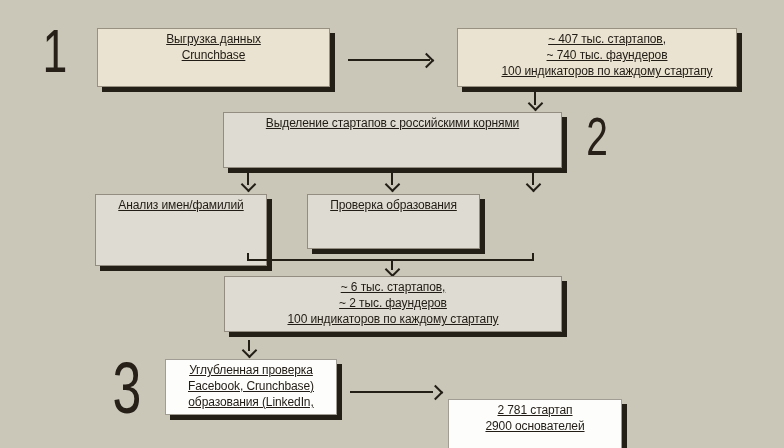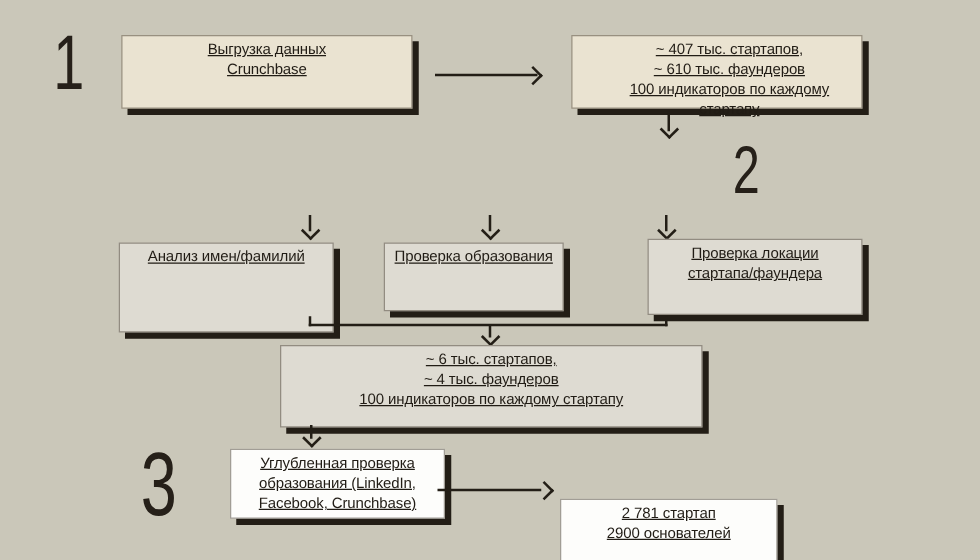--- a/index.html
+++ b/index.html
@@ -31,27 +31,27 @@
   .n3{left:102px;top:351px;width:50px;font-size:72px;}
   .hline,.vline{position:absolute;background:#231e16;}
   .hline{height:2px;}
   .vline{width:2px;}
   .chev{position:absolute;width:9px;height:9px;border:0 solid #231e16;}
   .chev.right{border-top-width:2px;border-right-width:2px;transform:rotate(45deg);}
   .chev.down{border-right-width:2px;border-bottom-width:2px;transform:rotate(45deg);}
 
   
   #box1{left:97px;top:28px;width:233px;height:59px;}
-  #box2{left:457px;top:28px;width:233px;height:59px;padding-left:24px;}
+  #box2{left:457px;top:28px;width:280px;height:59px;padding-left:24px;}
   #box3{left:223px;top:112px;width:339px;height:56px;}
   #box4a{left:95px;top:194px;width:172px;height:72px;}
-  #box4b{left:307px;top:194px;width:144px;height:55px;}
+  #box4b{left:307px;top:194px;width:173px;height:55px;}
   #box4c{left:518px;top:191px;width:172px;height:61px;}
-  #box5{left:224px;top:276px;width:338px;height:66px;}
-  #box6{left:165px;top:359px;width:172px;height:56px;margin-left:19px;}
+  #box5{left:224px;top:276px;width:338px;height:56px;}
+  #box6{left:165px;top:359px;width:172px;height:56px;}
   #box7{left:448px;top:359px;width:174px;height:56px;margin-top:40px;}
 </style>
 </head>
 <body>
 
 <div class="stage">
 
   <div class="num n1">1</div>
   <div class="num n2">2</div>
   <div class="num n3">3</div>
@@ -59,65 +59,64 @@
   <div class="box cream" id="box1">
     <span class="bline">Выгрузка данных</span>
     <span class="bline">Crunchbase</span>
   </div>
 
   <div class="hline" style="left:348px;top:59px;width:82px;"></div>
   <div class="chev right" style="left:421px;top:55px;"></div>
 
   <div class="box cream" id="box2">
     <span class="bline">~ 407 тыс. стартапов,</span>
-    <span class="bline">~ 610 тыс. фаундеров</span>
+    <span class="bline">~ 740 тыс. фаундеров</span>
     <span class="bline">100 индикаторов по каждому стартапу</span>
   </div>
 
   <div class="vline" style="left:534px;top:91px;height:14px;"></div>
   <div class="chev down" style="left:530px;top:98px;"></div>
 
+  <div class="box gray" id="box3">
+    <span class="bline">Выделение стартапов с российскими корнями</span>
+  </div>
 
   <div class="vline" style="left:247px;top:172px;height:13px;"></div>
   <div class="chev down" style="left:243px;top:179px;"></div>
   <div class="vline" style="left:391px;top:172px;height:13px;"></div>
   <div class="chev down" style="left:387px;top:179px;"></div>
   <div class="vline" style="left:532px;top:172px;height:13px;"></div>
   <div class="chev down" style="left:528px;top:179px;"></div>
 
   <div class="box gray" id="box4a">
     <span class="bline">Анализ имен/фамилий</span>
   </div>
   <div class="box gray" id="box4b">
     <span class="bline">Проверка образования</span>
   </div>
-  <div class="box gray" id="box4c">
-    <span class="bline">Проверка локации</span>
-    <span class="bline">стартапа/фаундера</span>
-  </div>
 
   <div class="vline" style="left:247px;top:253px;height:8px;"></div>
   <div class="vline" style="left:532px;top:253px;height:8px;"></div>
   <div class="hline" style="left:247px;top:259px;width:287px;"></div>
   <div class="vline" style="left:391px;top:260px;height:10px;"></div>
   <div class="chev down" style="left:387px;top:264px;"></div>
 
   <div class="box gray" id="box5">
     <span class="bline">~ 6 тыс. стартапов,</span>
-    <span class="bline">~ 4 тыс. фаундеров</span>
+    <span class="bline">~ 2 тыс. фаундеров</span>
     <span class="bline">100 индикаторов по каждому стартапу</span>
   </div>
 
   <div class="vline" style="left:248px;top:340px;height:11px;"></div>
   <div class="chev down" style="left:244px;top:345px;"></div>
 
   <div class="box white" id="box6">
     <span class="bline">Углубленная проверка</span>
+    <span class="bline">Facebook, Crunchbase)</span>
     <span class="bline">образования (LinkedIn,</span>
-    <span class="bline">Facebook, Crunchbase)</span>
   </div>
 
   <div class="hline" style="left:350px;top:391px;width:83px;"></div>
   <div class="chev right" style="left:430px;top:387px;"></div>
 
   <div class="box white" id="box7">
     <span class="bline">2 781 стартап</span>
     <span class="bline">2900 основателей</span>
   </div>
 

